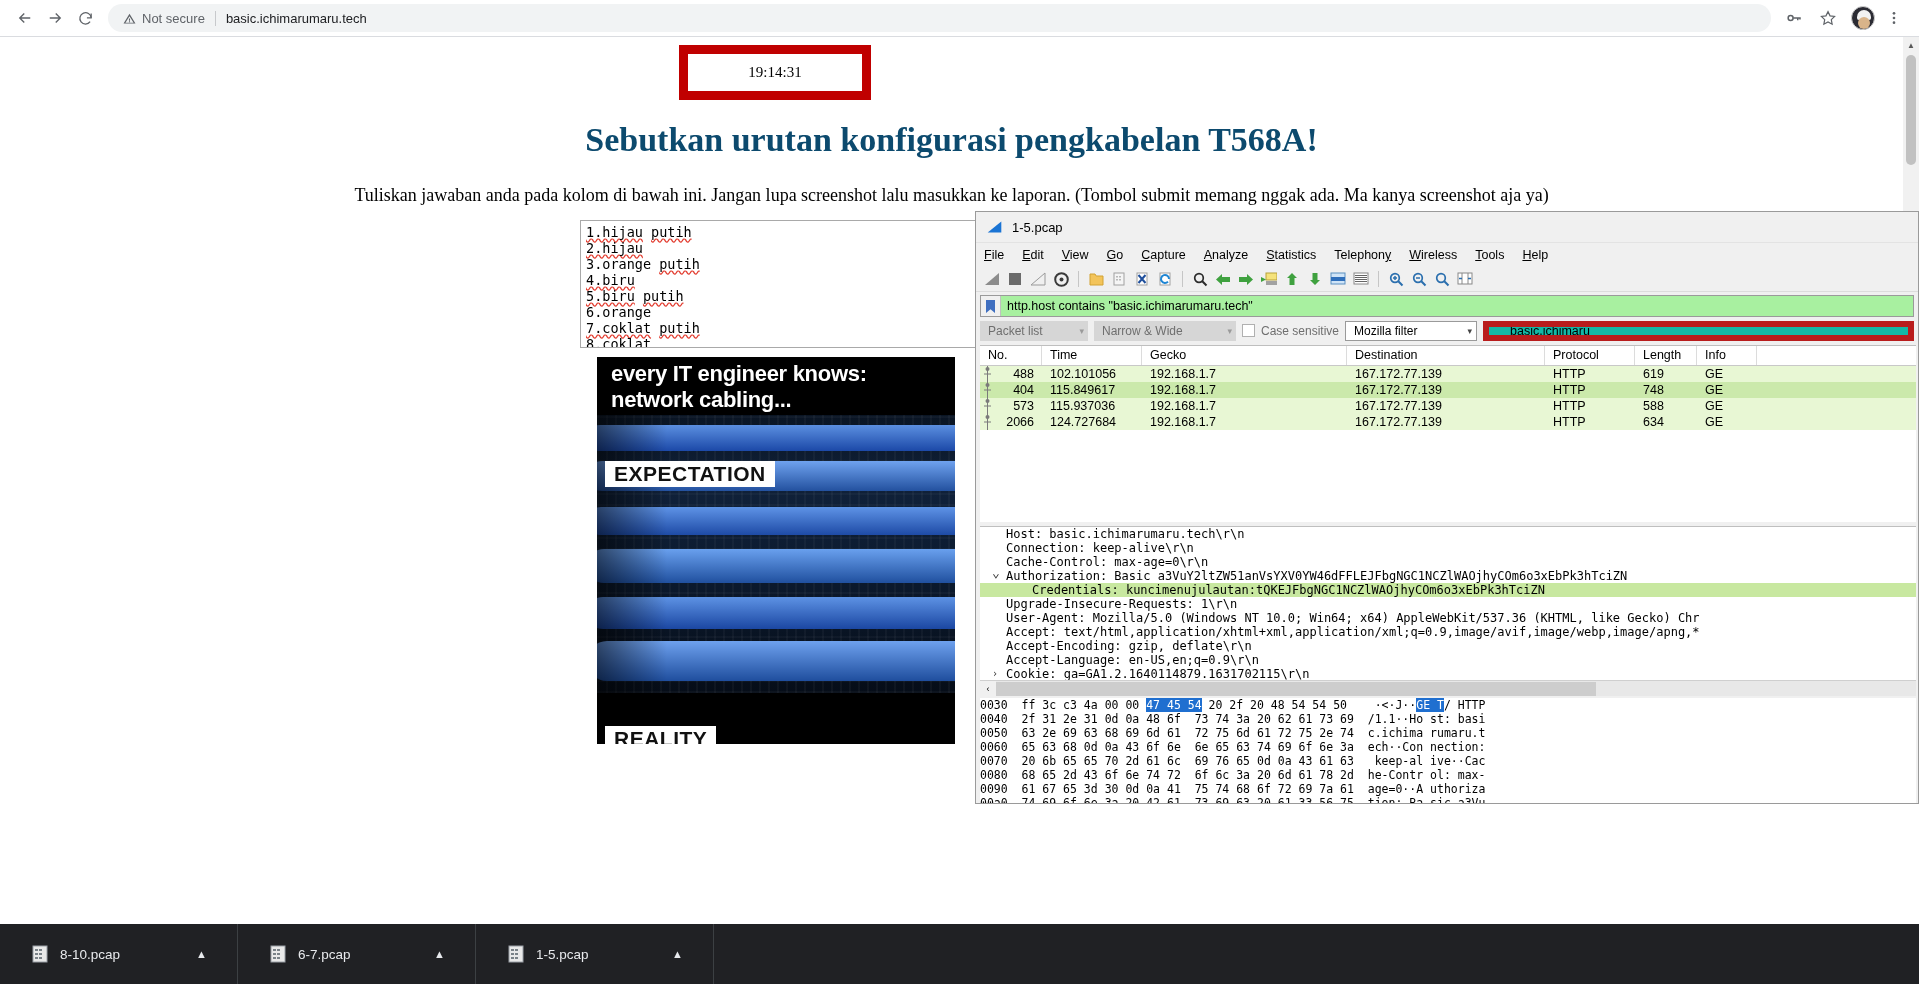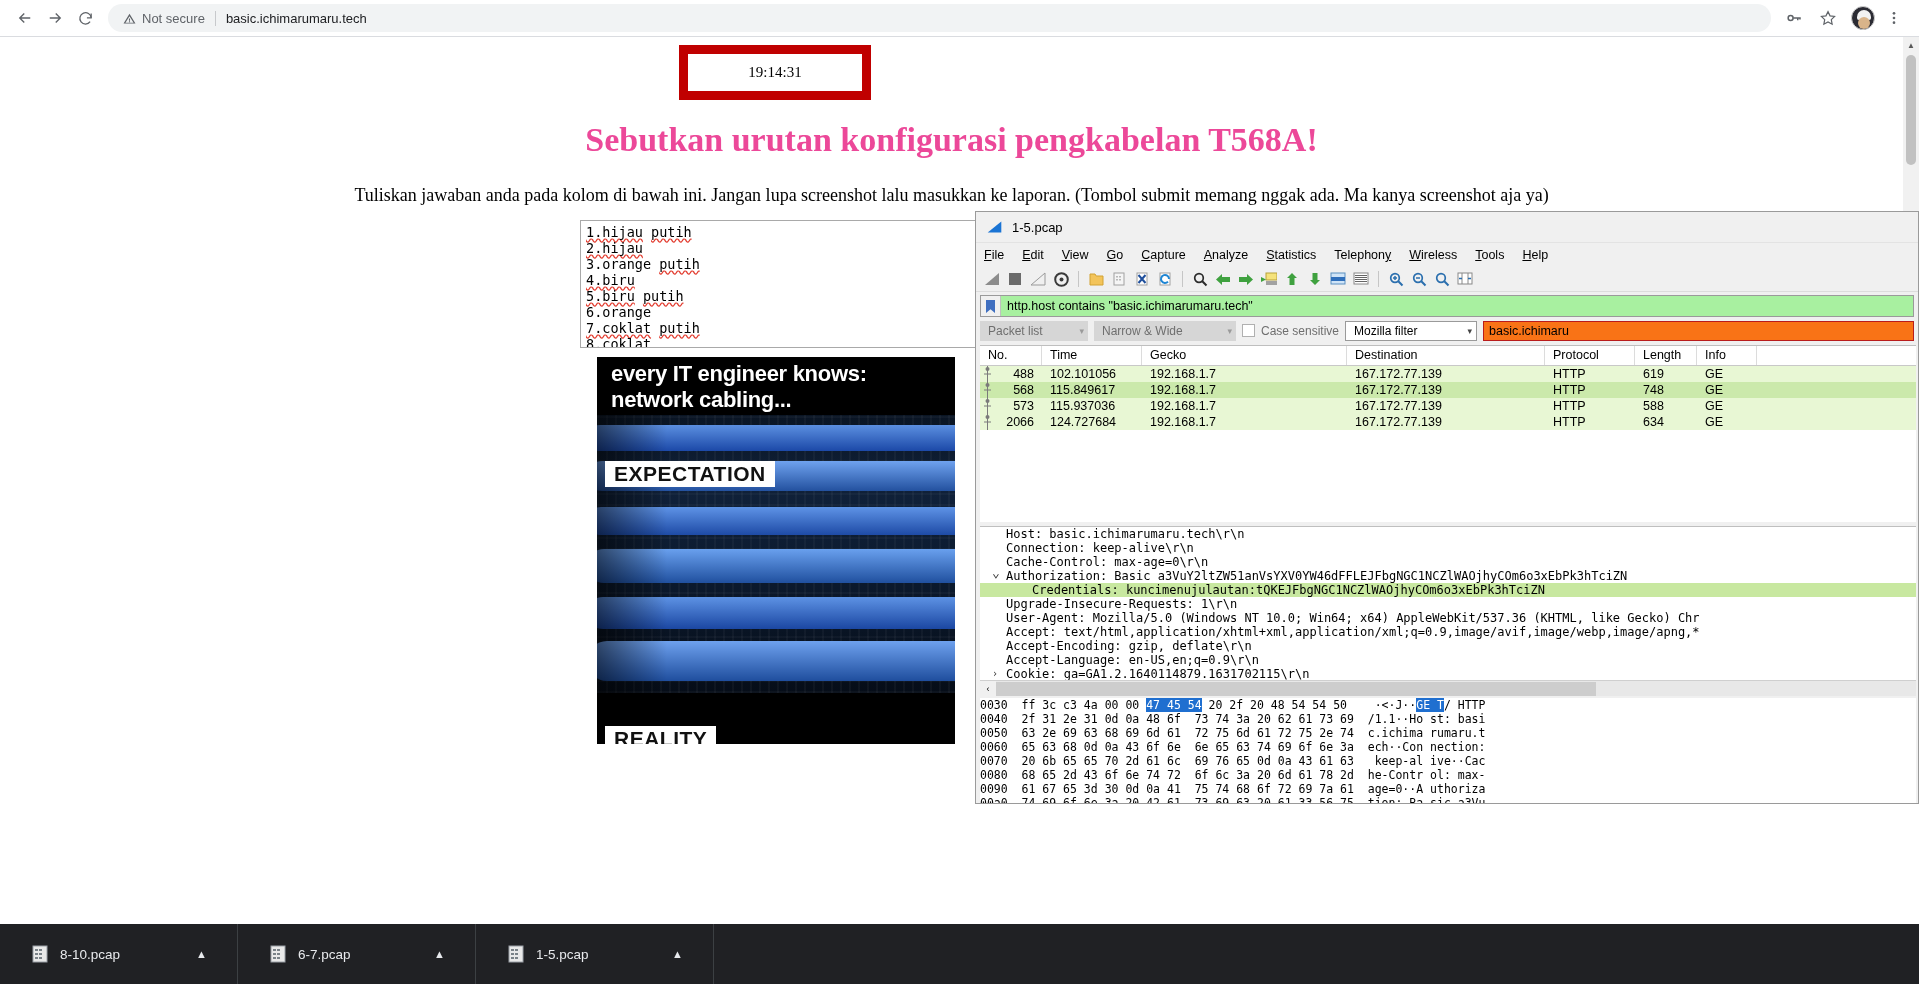--- a/index.html
+++ b/index.html
@@ -60,21 +60,21 @@
     font-family:"Liberation Serif", serif;
   }
   #timer-box{
     position:absolute; left:679px; top:8px; width:192px; height:55px;
     border:9px solid #c00000; background:#ffffff;
     display:flex;align-items:center;justify-content:center;
   }
   #timer-text{ font-size:15px; color:#000; font-family:"Liberation Serif", serif;}
   #page-title{
     position:absolute; left:0; top:84px; width:1903px; text-align:center;
-    font-size:34px; font-weight:bold; color:#ec4899;
+    font-size:34px; font-weight:bold; color:#0c4a6e;
     font-family:"Liberation Serif", serif;
   }
   #page-subtitle{
     position:absolute; left:0; top:148px; width:1903px; text-align:center;
     font-size:18px; color:#000; font-family:"Liberation Serif", serif;
   }
   #answer-area{
     position:absolute; left:580px; top:183px; width:745px; height:128px;
     border:1px solid #a9a9a9; background:#ffffff;
     padding:3px 5px;
@@ -182,22 +182,22 @@
   .ws-combo{
     height:20px;background:#d6d6d6;border:none;color:#6f6f6f;font-size:12px;
     display:flex;align-items:center;padding:0 4px 0 8px;justify-content:space-between;
   }
   .ws-combo.enabled{background:#fff;border:1px solid #9a9a9a;color:#000;}
   .ws-chev{margin-left:10px;color:#9a9a9a;font-size:9px;}
   .ws-combo.enabled .ws-chev{color:#444;}
   #ws-case-wrap{display:flex;align-items:center;gap:6px;color:#6f6f6f;font-size:12px;}
   #ws-case-box{width:13px;height:13px;border:1px solid #b0b0b0;background:#fff;}
   #ws-find-input{
-    flex:1;height:20px;background:#f97316;border:1px solid #b91c1c;
-    display:flex;align-items:center;padding-left:5px;font-size:12.5px;color:#000;
+    flex:1;height:20px;background:#14b8a6;border:6px solid #b91c1c;
+    display:flex;align-items:center;padding-left:21px;font-size:12.5px;color:#000;
     overflow:hidden;white-space:nowrap;
   }
 
   
   #ws-packetlist{
     margin:3px 0 0 4px; width:936px; background:#fff; border-top:1px solid #bfbfbf;
     height:177px; overflow:hidden;
   }
   #ws-pl-head{ display:flex; height:20px; background:#fff; border-bottom:1px solid #c8c8c8;}
   .pl-h{ font-size:12.5px; color:#000; padding:2px 0 0 8px; border-right:1px solid #dcdcdc; flex:none;
@@ -553,21 +553,21 @@
           <div class="pl-c" style="width: 62px;">619</div>
           <div class="pl-c" style="width: 60px;">GE</div>
         </div>
         <div class="pl-row" style="background: rgb(203, 233, 171);">
           <div class="pl-arrow">
             <svg width="9" height="16" viewBox="0 0 9 16">
               <path d="M4.5 0v16M1 8h7" stroke="#7a7a7a" stroke-width="1"></path>
               <circle cx="4.5" cy="3" r="2" fill="#7a7a7a"></circle>
             </svg>
           </div>
-          <div class="pl-c num" style="width: 48px;">568</div>
+          <div class="pl-c num" style="width: 48px;">404</div>
           <div class="pl-c" style="width: 100px;">115.849617</div>
           <div class="pl-c" style="width: 205px;">192.168.1.7</div>
           <div class="pl-c" style="width: 198px;">167.172.77.139</div>
           <div class="pl-c" style="width: 90px;">HTTP</div>
           <div class="pl-c" style="width: 62px;">748</div>
           <div class="pl-c" style="width: 60px;">GE</div>
         </div>
         <div class="pl-row" style="background: rgb(232, 247, 212);">
           <div class="pl-arrow">
             <svg width="9" height="16" viewBox="0 0 9 16">

